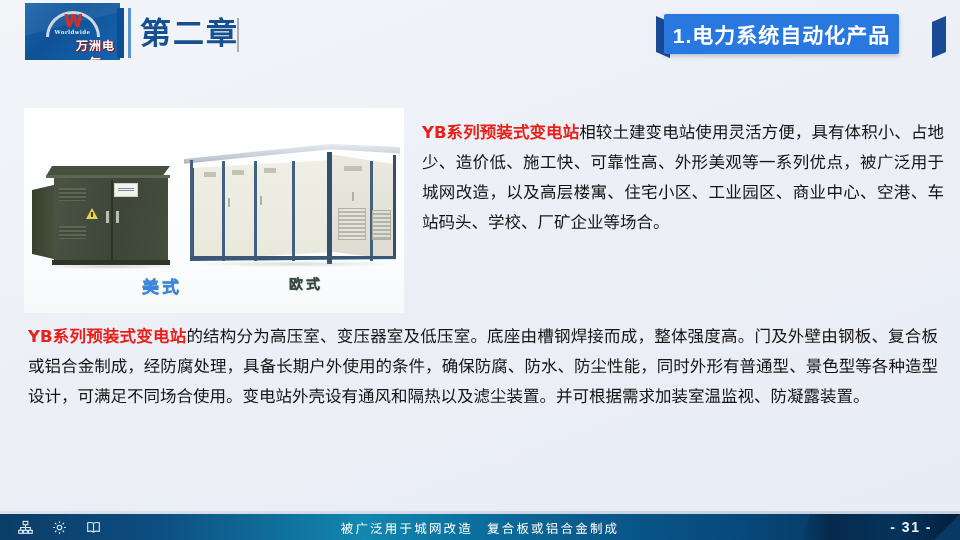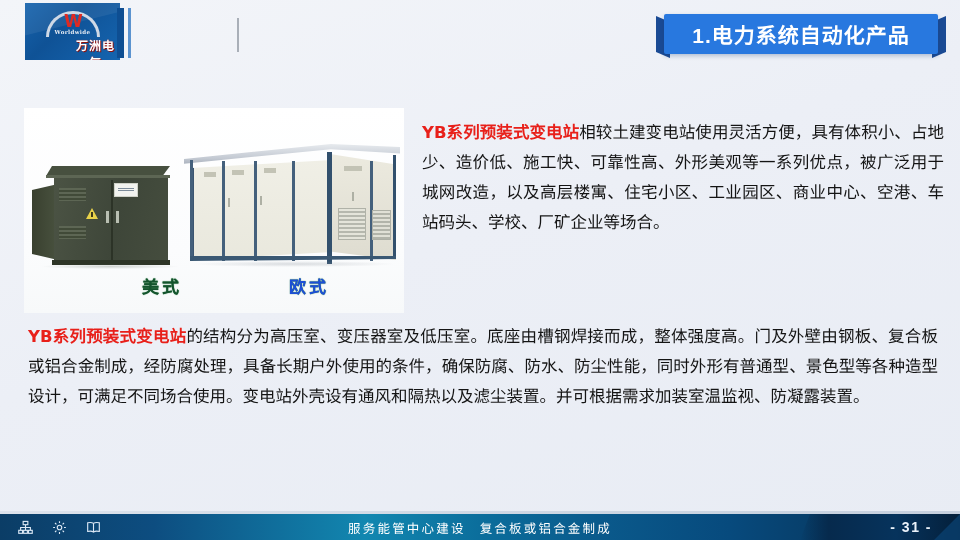--- a/index.html
+++ b/index.html
@@ -77,21 +77,21 @@
     position:absolute;left:0;top:2px;width:14px;height:42px;
     background:#1a4a94;
     clip-path:polygon(0 0,100% 6px,100% 100%,0 86%);
   }
   .banner-tab-r{
     position:absolute;right:0;top:2px;width:14px;height:42px;
     background:#1a4a94;
     clip-path:polygon(0 6px,100% 0,100% 86%,0 100%);
   }
   .banner-main{
-    position:absolute;left:8px;top:0;width:274px;height:40px;
+    position:absolute;left:8px;top:0;width:235px;height:40px;
     background:#2878df;border-radius:2px;
     display:flex;align-items:center;justify-content:center;
     box-shadow:0 2px 4px rgba(20,60,120,.28);
   }
   .banner-main span{
     font-size:21px;font-weight:bold;color:#fff;letter-spacing:1px;
   }
 
   
   .photo{
@@ -136,21 +136,21 @@
     clip-path:polygon(0 6px,100% 0,100% 100%,0 92%);
   }
   .us-vent{position:absolute;width:27px;height:13px;
     background:repeating-linear-gradient(180deg,#5d6654 0 2px,#414a38 2px 4px);}
   .us-vent.v1{left:27px;top:22px;}
   .us-vent.v2{left:27px;top:60px;}
   .us-base{position:absolute;left:20px;top:94px;width:118px;height:5px;background:#2e3527;}
   .us-shadow{position:absolute;left:10px;top:98px;width:136px;height:5px;background:radial-gradient(ellipse at center,rgba(120,130,120,.32),rgba(255,255,255,0) 72%);}
   .us-cap{
     position:absolute;left:118px;top:165px;font-size:17px;font-weight:bold;
-    color:#14532d;letter-spacing:3px;
+    color:#3b82f6;letter-spacing:3px;
     text-shadow:0 0 1px #0c6b26;
   }
 
   
   .eu-unit{position:absolute;left:160px;top:22px;width:216px;height:150px;}
   .eu-roof{
     position:absolute;left:0;top:14px;width:216px;height:24px;
     background:linear-gradient(180deg,#e7eaee 0%,#c3c9d2 60%,#9aa3b0 100%);
     clip-path:polygon(0 62%,68% 0,100% 12%,100% 40%,68% 22%,0 82%);
   }
@@ -191,22 +191,22 @@
     background:repeating-linear-gradient(180deg,#e4e4da 0 2px,#b6b8ae 2px 4px);
     border:1px solid #b0b2a8;
   }
   .eu-louver2{
     position:absolute;left:188px;top:80px;width:17px;height:28px;
     background:repeating-linear-gradient(180deg,#e0e0d6 0 2px,#b2b4aa 2px 4px);
     border:1px solid #adafa5;
   }
   .eu-shadow{position:absolute;left:10px;top:131px;width:200px;height:6px;background:radial-gradient(ellipse at center,rgba(130,138,148,.28),rgba(255,255,255,0) 72%);}
   .eu-cap{
-    position:absolute;left:265px;top:165px;font-size:17px;font-weight:bold;
-    color:#1d4ed8;letter-spacing:3px;text-shadow:0 0 1px #0c6b26;
+    position:absolute;left:265px;top:165px;font-size:14px;font-weight:bold;
+    color:#404040;letter-spacing:3px;text-shadow:0 0 1px #0c6b26;
   }
 
   
   .body-text{
     font-family:"DejaVu Sans","Liberation Sans",sans-serif;
     color:#141414;font-size:16.5px;line-height:30px;
     text-align:justify;
   }
   .para-right{
     position:absolute;left:422px;top:118px;width:522px;
@@ -264,20 +264,21 @@
           <div class="logo-w">W</div>
         </div>
       </div>
       <div class="logo-en">Worldwide</div>
       <div class="logo-cn">万洲电气</div>
     </div>
 
     <div class="divider-thick"></div>
     <div class="divider-thin"></div>
 
+    <div class="chapter">第二章</div>
     <div class="title-sep"></div>
 
     <div class="banner-wrap">
       <div class="banner-tab-l"></div>
       <div class="banner-tab-r"></div>
       <div class="banner-main">
         <span>1.电力系统自动化产品</span>
       </div>
     </div>
   </div>
@@ -357,21 +358,21 @@
       </span>
       <span>
         <svg width="15" height="15" viewBox="0 0 16 16" fill="none" stroke="#dce9f6" stroke-width="1.2">
           <path d="M8 3.6C6.6 2.5 4.4 2.4 1.8 2.9v9.3c2.6-.5 4.8-.4 6.2.7 1.4-1.1 3.6-1.2 6.2-.7V2.9c-2.6-.5-4.8-.4-6.2.7z"></path>
           <path d="M8 3.6v9.3"></path>
         </svg>
       </span>
     </div>
 
     <div class="footer-center">
-      <span>服务能管中心建设</span>
+      <span>被广泛用于城网改造</span>
       <span class="gap"></span>
       <span>复合板或铝合金制成</span>
     </div>
 
     <div class="page-tab"></div>
     <div class="page-num">- 31 -</div>
   </div>
 
 </div>
 

